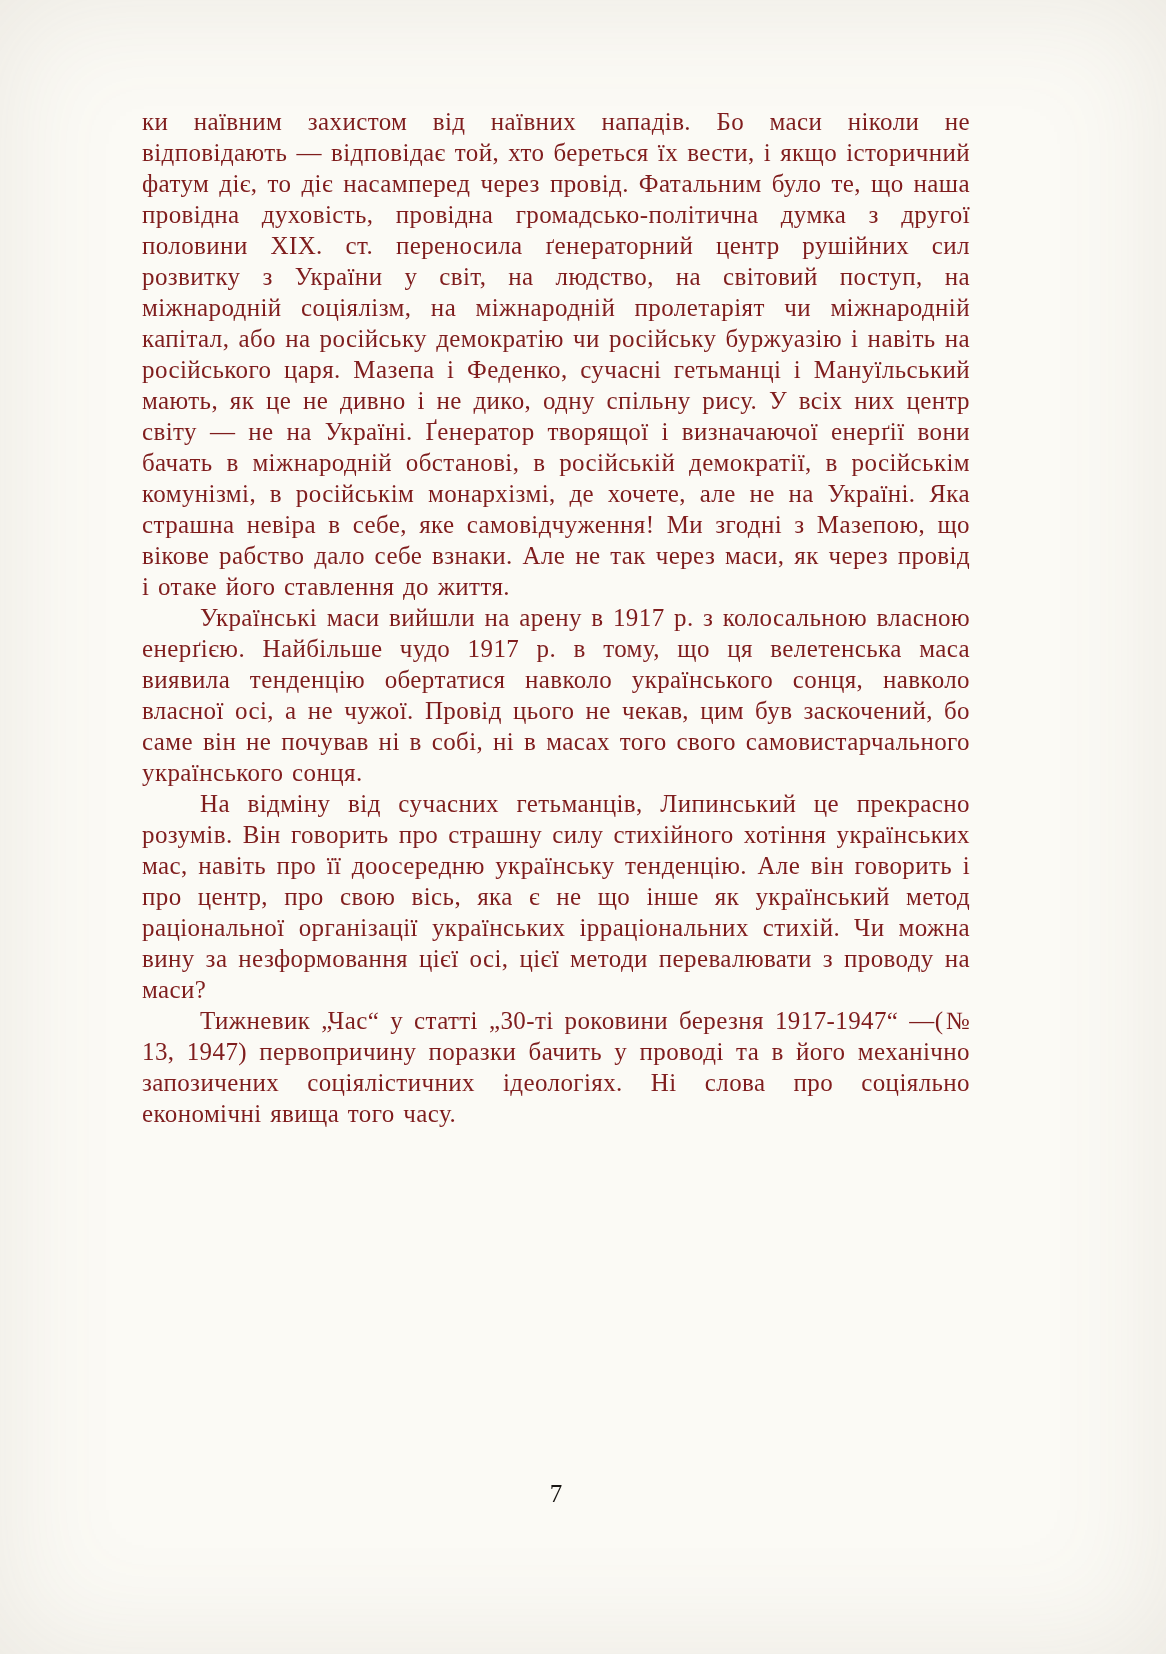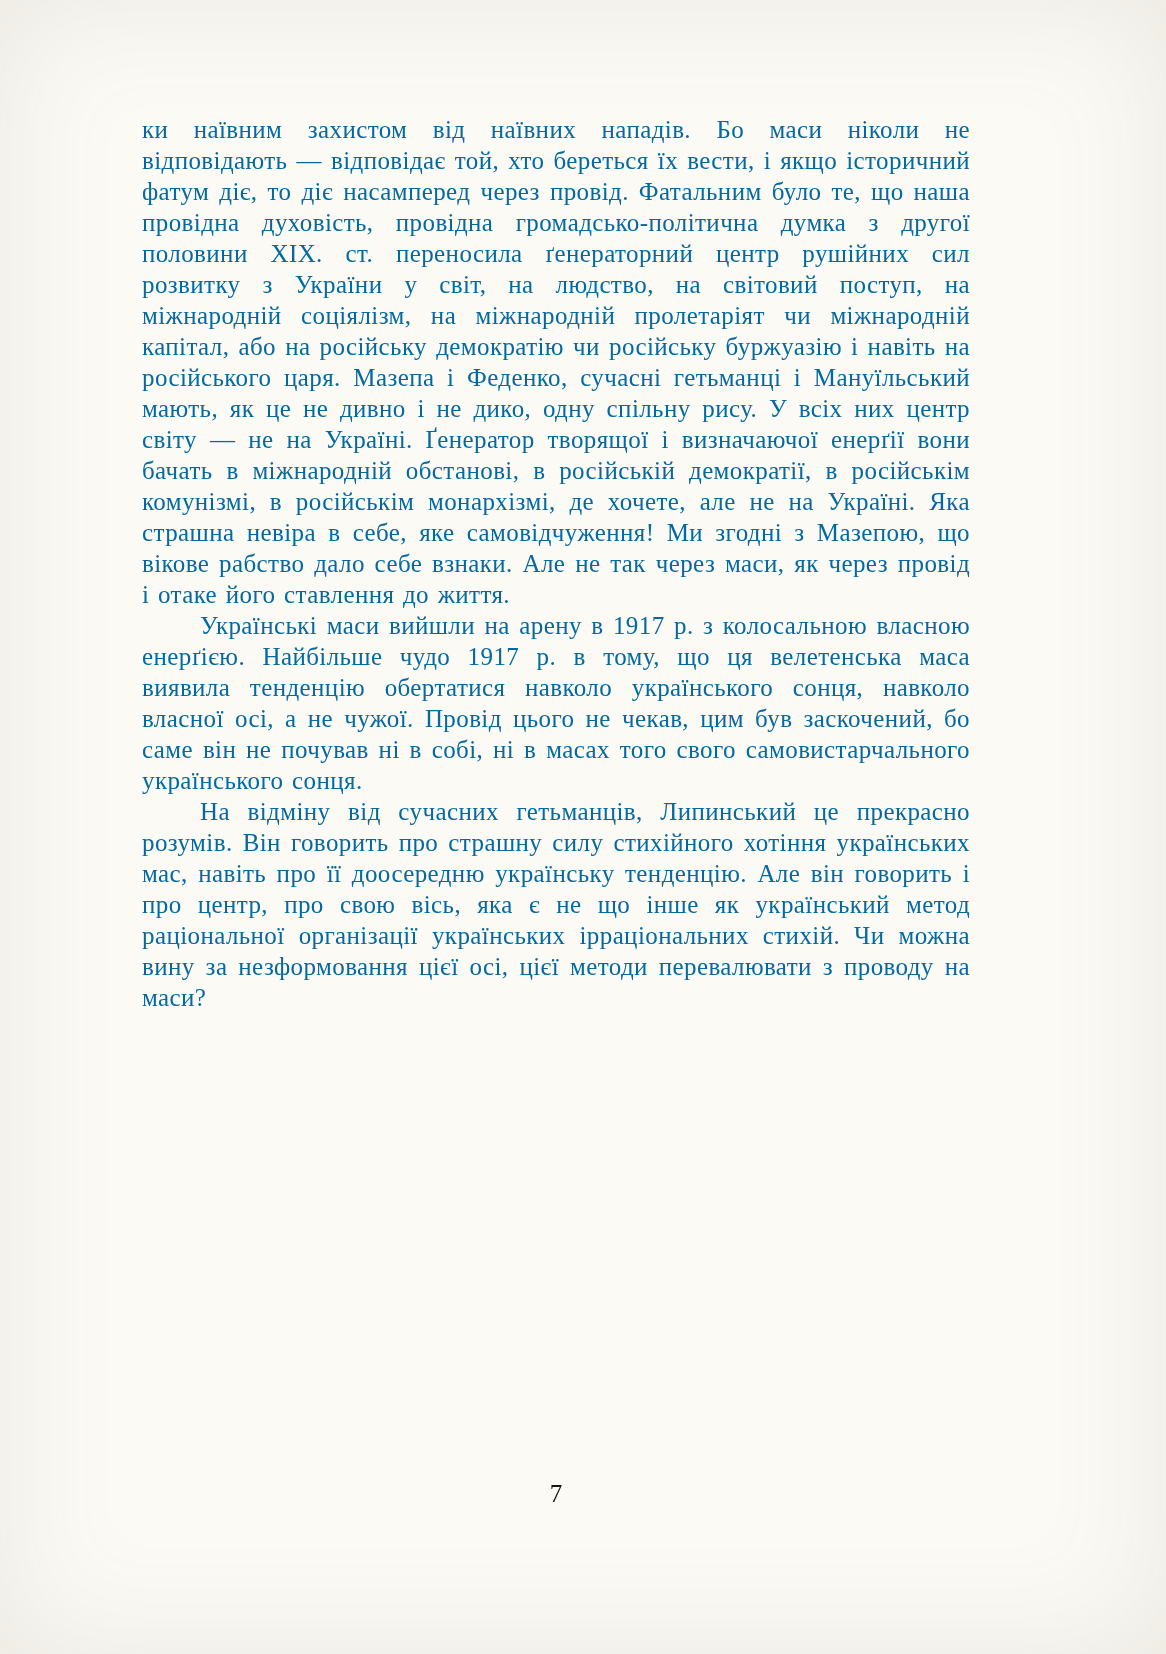--- a/index.html
+++ b/index.html
@@ -18,27 +18,26 @@
     height: 1654px;
     background: #fbfaf5;
     box-shadow: inset 0 0 120px rgba(120,110,90,0.12);
     overflow: hidden;
   }
   .text-block {
     position: absolute;
     top: 106px;
     left: 142px;
     width: 828px;
-    color: #0369a1;
+    color: #7f1d1d;
     font-size: 25px;
     line-height: 31px;
     text-align: justify;
     letter-spacing: 0.4px;
     word-spacing: 2px;
-    margin-top: 8px;
   }
   .para {
     margin: 0;
   }
   .para.indent {
     text-indent: 58px;
   }
   .page-number {
     position: absolute;
     top: 1480px;
@@ -50,15 +49,16 @@
   }
 </style>
 </head>
 <body>
 
 <div class="scan-page">
   <div class="text-block">
     <p class="para">ки наївним захистом від наївних нападів. Бо маси ніколи не відповідають — відповідає той, хто береться їх вести, і якщо історичний фатум діє, то діє насамперед через провід. Фатальним було те, що наша провідна духовість, провідна громадсько-політична думка з другої половини XIX. ст. переносила ґенераторний центр рушійних сил розвитку з України у світ, на людство, на світовий поступ, на міжнародній соціялізм, на міжнародній пролетаріят чи міжнародній капітал, або на російську демократію чи російську буржуазію і навіть на російського царя. Мазепа і Феденко, сучасні гетьманці і Мануїльський мають, як це не дивно і не дико, одну спільну рису. У всіх них центр світу — не на Україні. Ґенератор творящої і визначаючої енерґії вони бачать в міжнародній обстанові, в російській демократії, в російськім комунізмі, в російськім монархізмі, де хочете, але не на Україні. Яка страшна невіра в себе, яке самовідчуження! Ми згодні з Мазепою, що вікове рабство дало себе взнаки. Але не так через маси, як через провід і отаке його ставлення до життя.</p>
     <p class="para indent">Українські маси вийшли на арену в 1917 р. з колосальною власною енерґією. Найбільше чудо 1917 р. в тому, що ця велетенська маса виявила тенденцію обертатися навколо українського сонця, навколо власної осі, а не чужої. Провід цього не чекав, цим був заскочений, бо саме він не почував ні в собі, ні в масах того свого самовистарчального українського сонця.</p>
     <p class="para indent">На відміну від сучасних гетьманців, Липинський це прекрасно розумів. Він говорить про страшну силу стихійного хотіння українських мас, навіть про її доосередню українську тенденцію. Але він говорить і про центр, про свою вісь, яка є не що інше як український метод раціональної організації українських ірраціональних стихій. Чи можна вину за незформовання цієї осі, цієї методи перевалювати з проводу на маси?</p>
+    <p class="para indent">Тижневик „Час“ у статті „30-ті роковини березня 1917-1947“ —(№ 13, 1947) первопричину поразки бачить у проводі та в його механічно запозичених соціялістичних ідеологіях. Ні слова про соціяльно економічні явища того часу.</p>
   </div>
   <div class="page-number">7</div>
 </div>
 
 </body></html>

